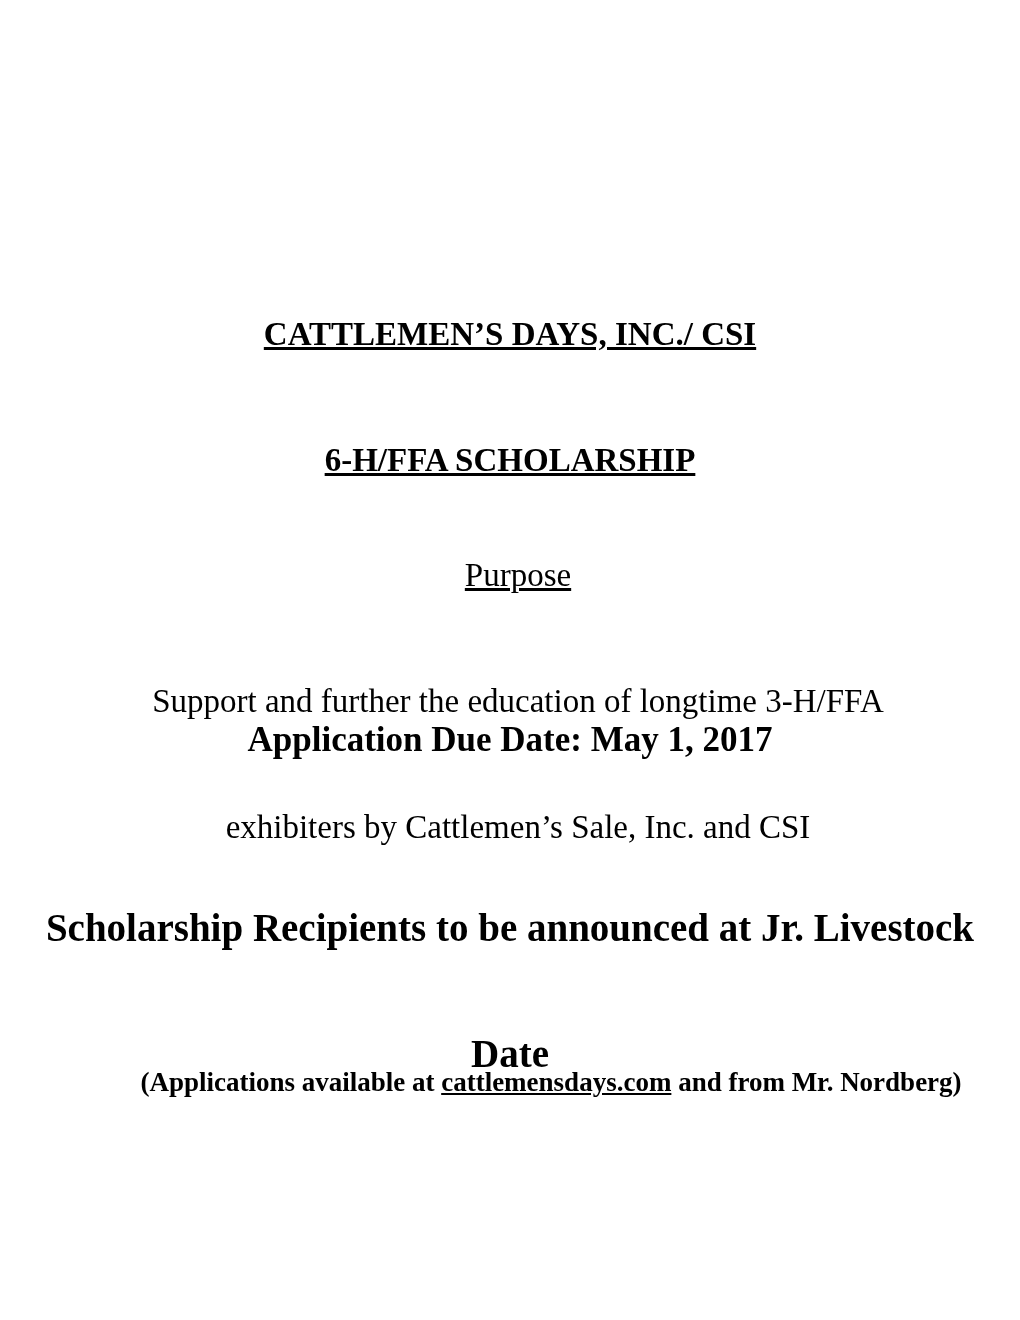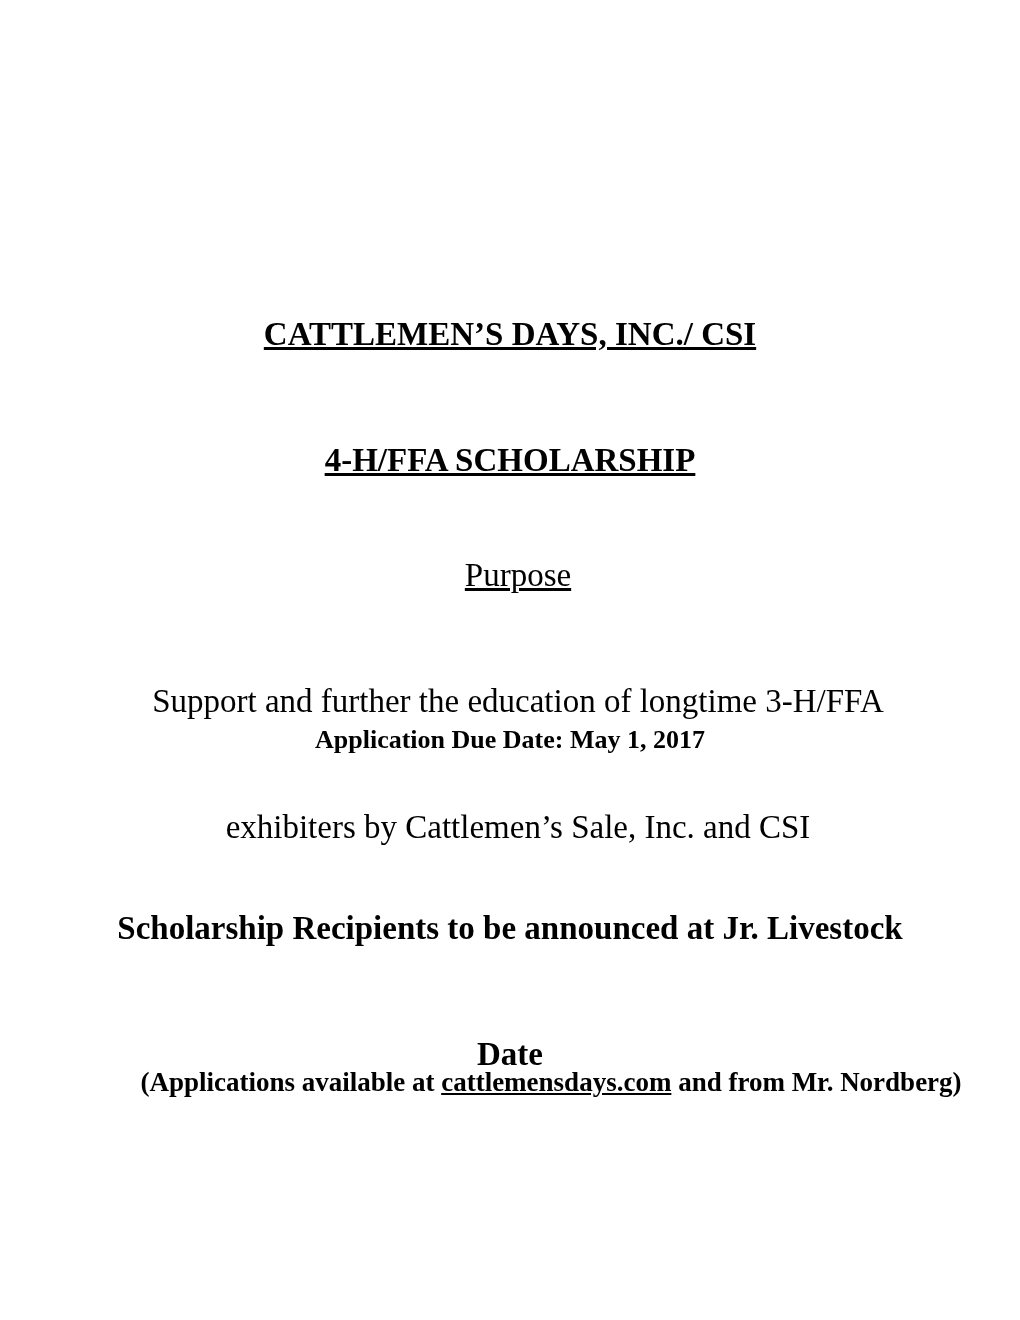--- a/index.html
+++ b/index.html
@@ -37,27 +37,27 @@
     font-size: 33px;
     line-height: 42px;
     font-weight: normal;
     padding-left: 8px;
   }
   .purpose .heading span {
     text-decoration: underline;
   }
   .due-date {
     top: 719px;
-    font-size: 26px;
+    font-size: 35px;
     line-height: 42px;
     font-weight: bold;
   }
   .recipients {
     top: 823px;
-    font-size: 33px;
+    font-size: 39px;
     line-height: 42px;
     font-weight: bold;
   }
   .availability {
     top: 1064px;
     font-size: 27px;
     line-height: 36px;
     font-weight: bold;
     padding-left: 41px;
   }
@@ -66,21 +66,21 @@
     color: #000000;
   }
 </style>
 </head>
 <body>
 
 <div class="page">
 
   <div class="block doc-title">
     <div class="line"><span>CATTLEMEN’S DAYS, INC./ CSI</span></div>
-    <div class="line"><span>4-H/FFA SCHOLARSHIP</span></div>
+    <div class="line"><span>6-H/FFA SCHOLARSHIP</span></div>
   </div>
 
   <div class="block purpose">
     <div class="heading"><span>Purpose</span></div>
     <div class="body-line">Support and further the education of longtime 3-H/FFA</div>
     <div class="body-line">exhibiters by Cattlemen’s Sale, Inc. and CSI</div>
   </div>
 
   <div class="block due-date">Application Due Date: May 1, 2017</div>
 

